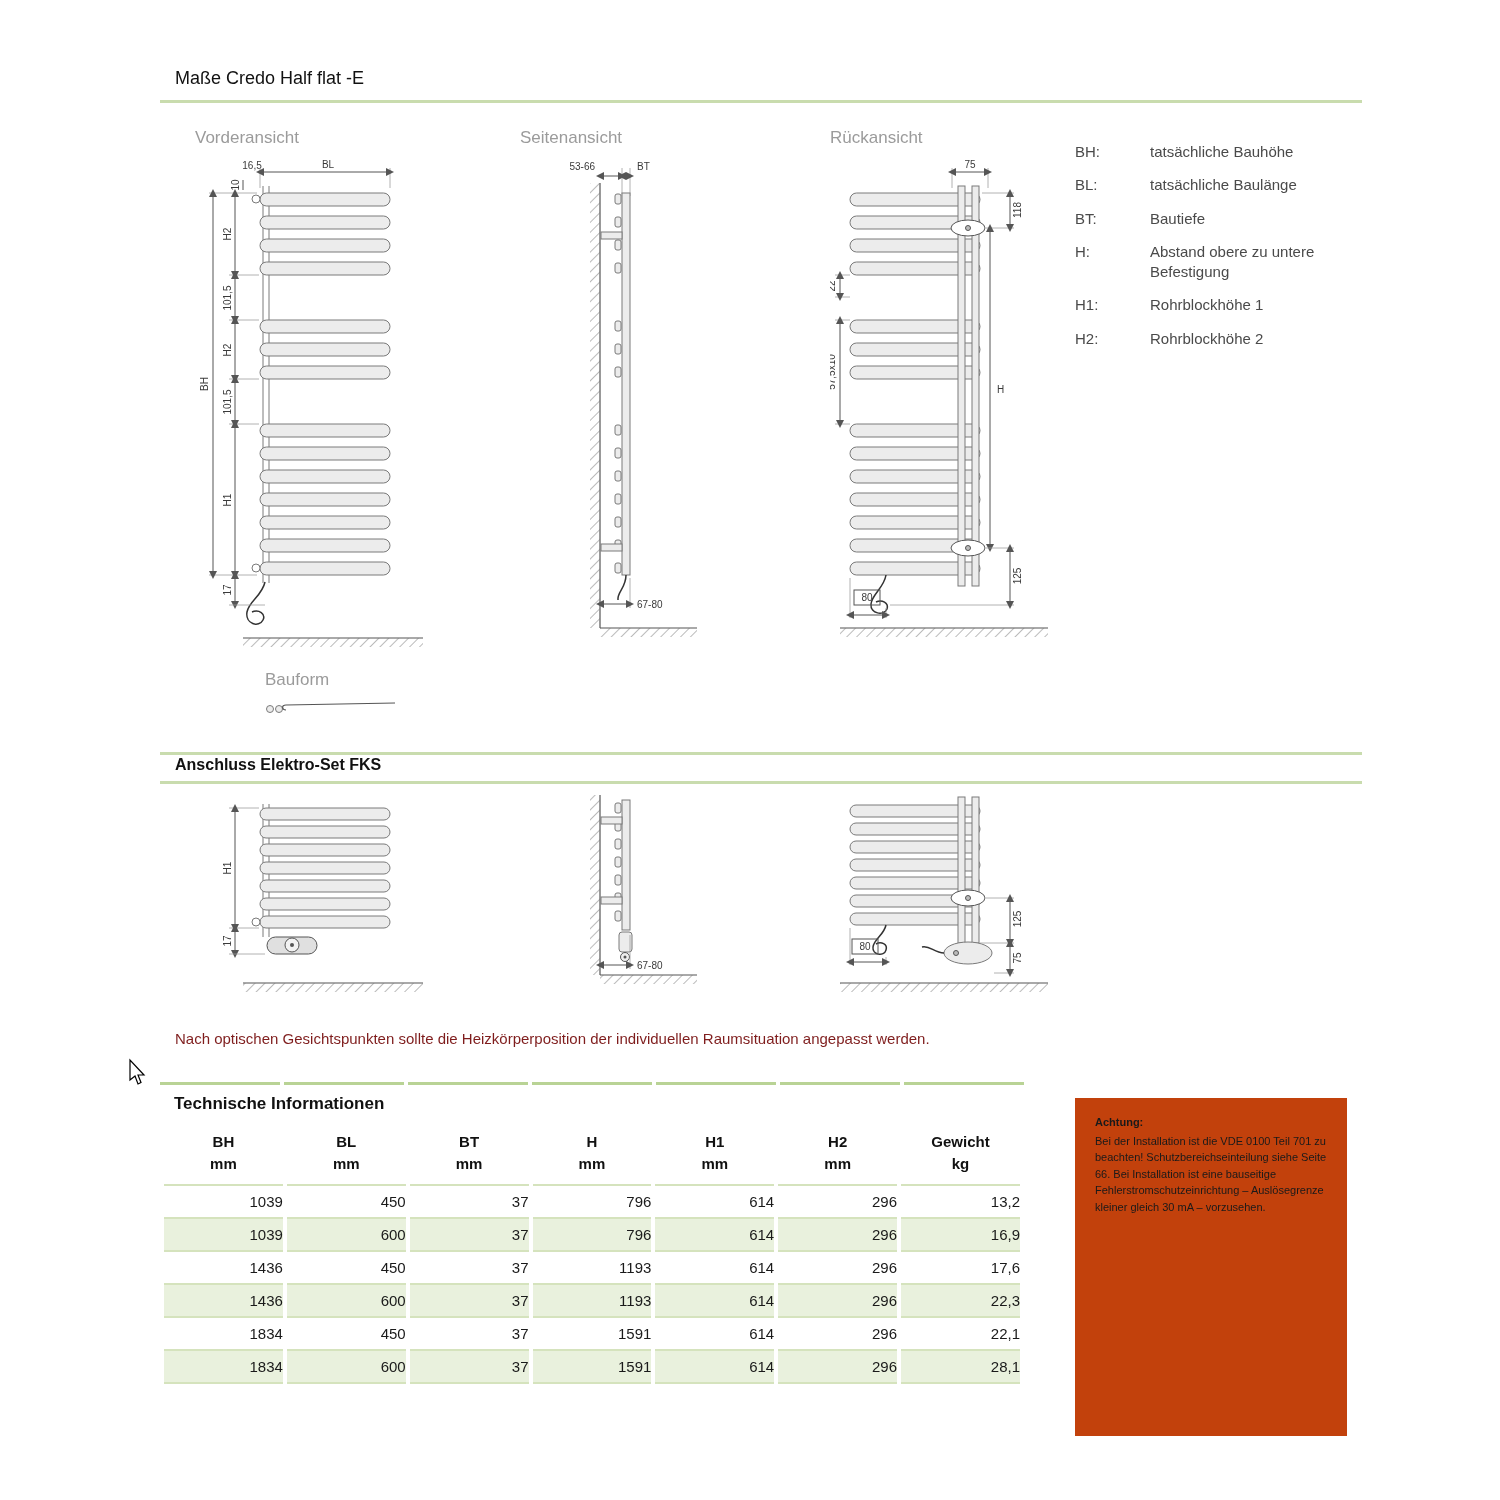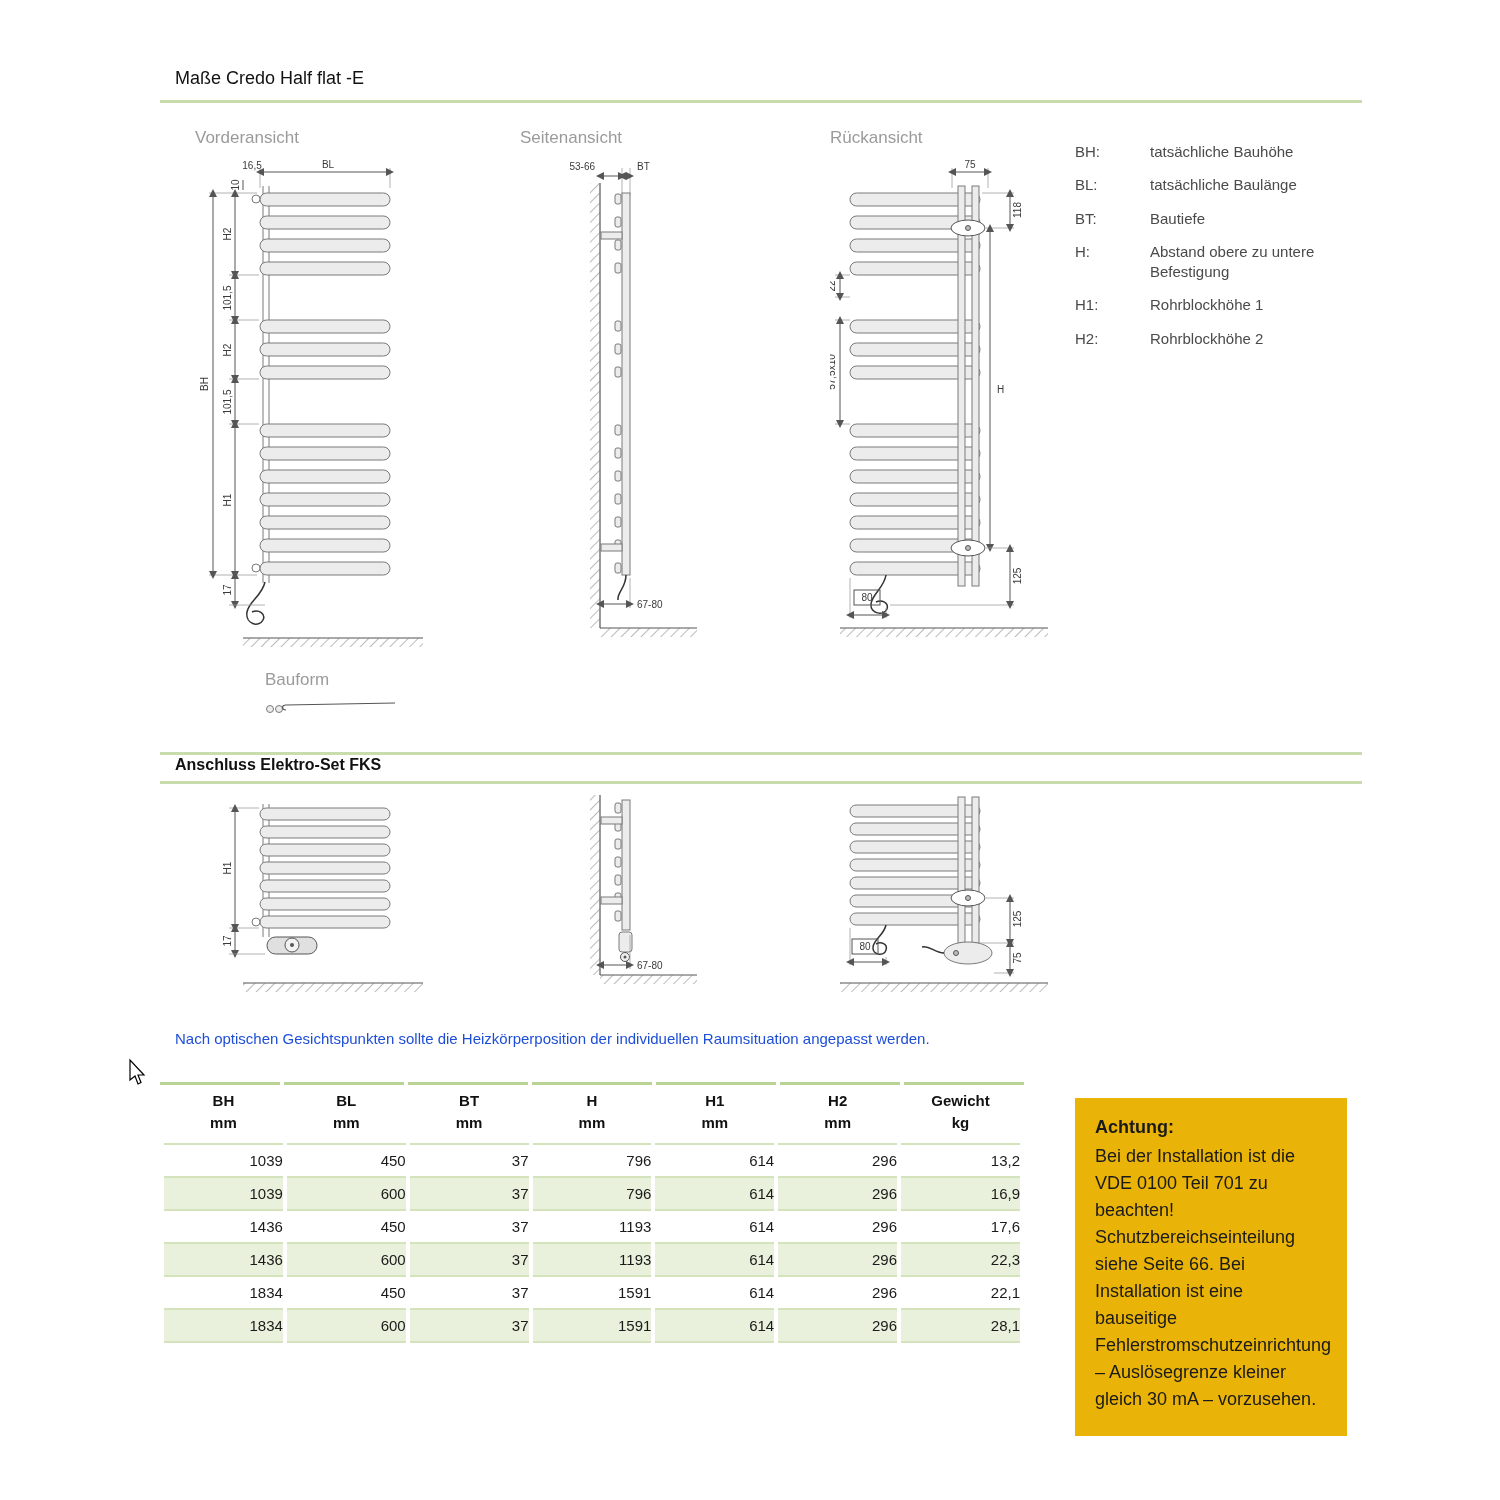--- a/index.html
+++ b/index.html
@@ -5,32 +5,32 @@
   html,body{margin:0;padding:0;background:#fff;}
   .page{position:relative;width:1500px;height:1500px;background:#fff;overflow:hidden;
         font-family:"Liberation Sans",sans-serif;color:#1a1a1a;}
   .abs{position:absolute;}
   .rule{position:absolute;height:3px;background:#c9dcae;}
   h1.title{position:absolute;left:175px;top:68px;margin:0;font-size:18px;font-weight:normal;color:#111;}
   .view-label{position:absolute;color:#9b9b9b;font-size:17px;}
   .legend{position:absolute;left:1075px;top:142px;display:grid;grid-template-columns:75px 188px;
           row-gap:13px;font-size:15px;color:#4a4a4a;line-height:1.35;}
   .elektro-title{position:absolute;left:175px;top:756px;margin:0;font-size:16px;font-weight:bold;color:#111;}
-  .note{position:absolute;left:175px;top:1030px;width:760px;font-size:15px;color:#1d4ed8;}
+  .note{position:absolute;left:175px;top:1030px;width:760px;font-size:15px;color:#7f1d1d;}
   .tech{position:absolute;left:160px;top:1082px;width:864px;}
   .seg{display:flex;gap:4px;}
   .seg div{height:3px;background:#b9d395;flex:1;}
   .tech h2{margin:9px 0 12px 14px;font-size:17px;font-weight:bold;color:#111;}
   table.spec{width:100%;table-layout:fixed;border-collapse:separate;border-spacing:4px 0;font-size:15px;}
   table.spec th{font-weight:bold;padding:5px 0 9px;line-height:1.45;text-align:center;color:#111;}
   table.spec td{text-align:right;padding:7px 0;border-top:2px solid #d5e3bd;color:#1a1a1a;}
   table.spec tr.green td{background:#e9f1dd;}
   table.spec tbody tr:last-child td{border-bottom:2px solid #d5e3bd;}
-  .achtung{position:absolute;left:1075px;top:1098px;width:232px;min-height:302px;background:#eab308;
-           padding:16px 20px 20px;font-size:18px;line-height:1.5;color:#1a1a1a;}
+  .achtung{position:absolute;left:1075px;top:1098px;width:232px;min-height:302px;background:#c2410c;
+           padding:16px 20px 20px;font-size:11px;line-height:1.5;color:#1a1a1a;}
   .achtung .t{font-weight:bold;margin-bottom:2px;}
   svg text{font-family:"Liberation Sans",sans-serif;font-size:10px;fill:#3a3a3a;}
   .dim{stroke:#555;stroke-width:1;fill:none;}
   .ext{stroke:#999;stroke-width:0.75;}
   .part{fill:#ececec;stroke:#7a7a7a;stroke-width:1;}
   .pipe{stroke:#7a7a7a;stroke-width:1;}
   .cable{fill:none;stroke:#333;stroke-width:1.5;}
   .ground{stroke:#555;stroke-width:1.2;}
 </style>
 </head>
@@ -407,20 +407,21 @@
   <div class="tech">
     <div class="seg">
       <div></div>
         <div></div>
         <div></div>
         <div></div>
         <div></div>
         <div></div>
         <div></div>
     </div>
+    <h2>Technische Informationen</h2>
     <table class="spec">
       <thead>
         <tr>
           <th>
               <div>BH</div>
               <div>mm</div>
             </th>
           <th>
               <div>BL</div>
               <div>mm</div>

